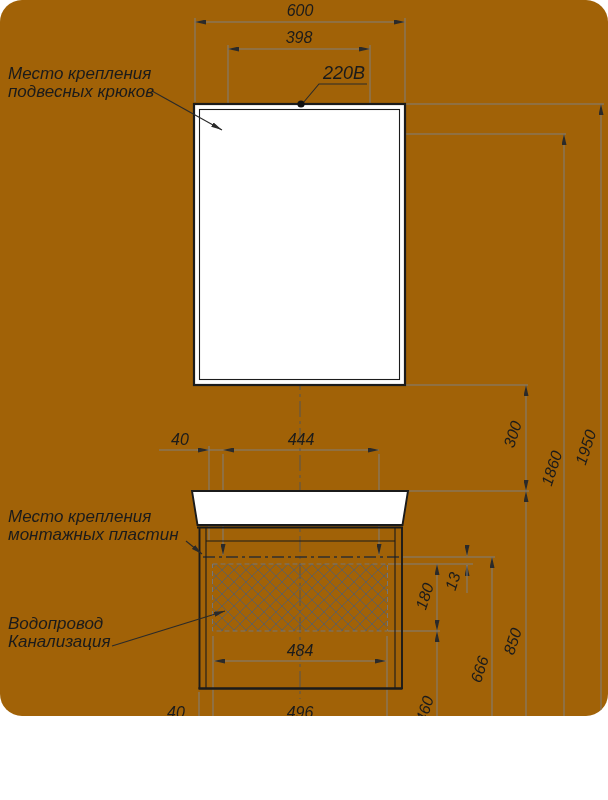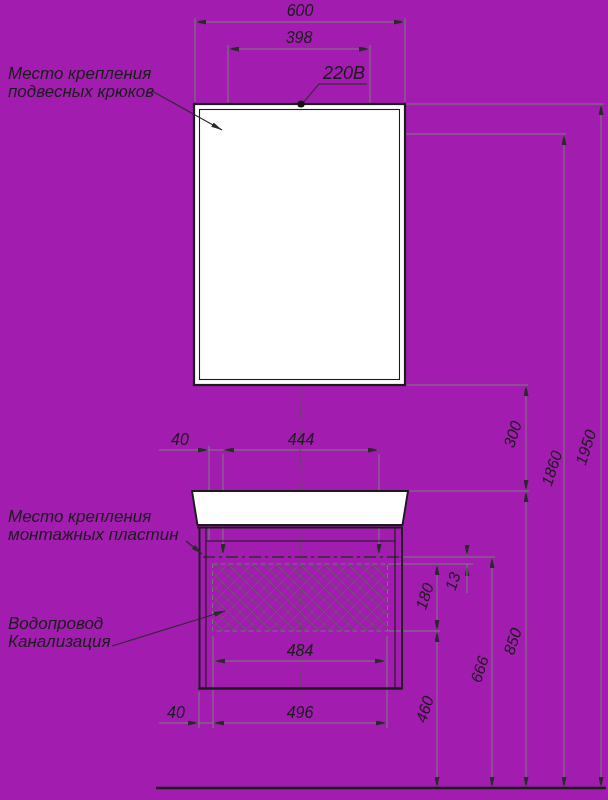--- a/index.html
+++ b/index.html
@@ -1,17 +1,17 @@
 <!DOCTYPE html>
 <html><head>
 <meta charset="utf-8">
 <style>
   html,body{margin:0;padding:0;background:#fff;}
-  .stage{position:relative;width:608px;height:800px;background:#a21caf;overflow:hidden;
-         font-family:"Liberation Sans", sans-serif;}
+  .stage{position:relative;width:608px;height:716px;background:#a16207;overflow:hidden;
+         font-family:"Liberation Sans", sans-serif;border-radius:22px;}
   svg{position:absolute;left:0;top:0;}
   text{font-family:"Liberation Sans", sans-serif;font-style:italic;fill:#1b1b1b;}
   .dim{font-size:16px;}
   .dim-big{font-size:18px;}
   .note{font-size:17px;}
 </style>
 </head>
 <body>
 
 <div class="stage">

